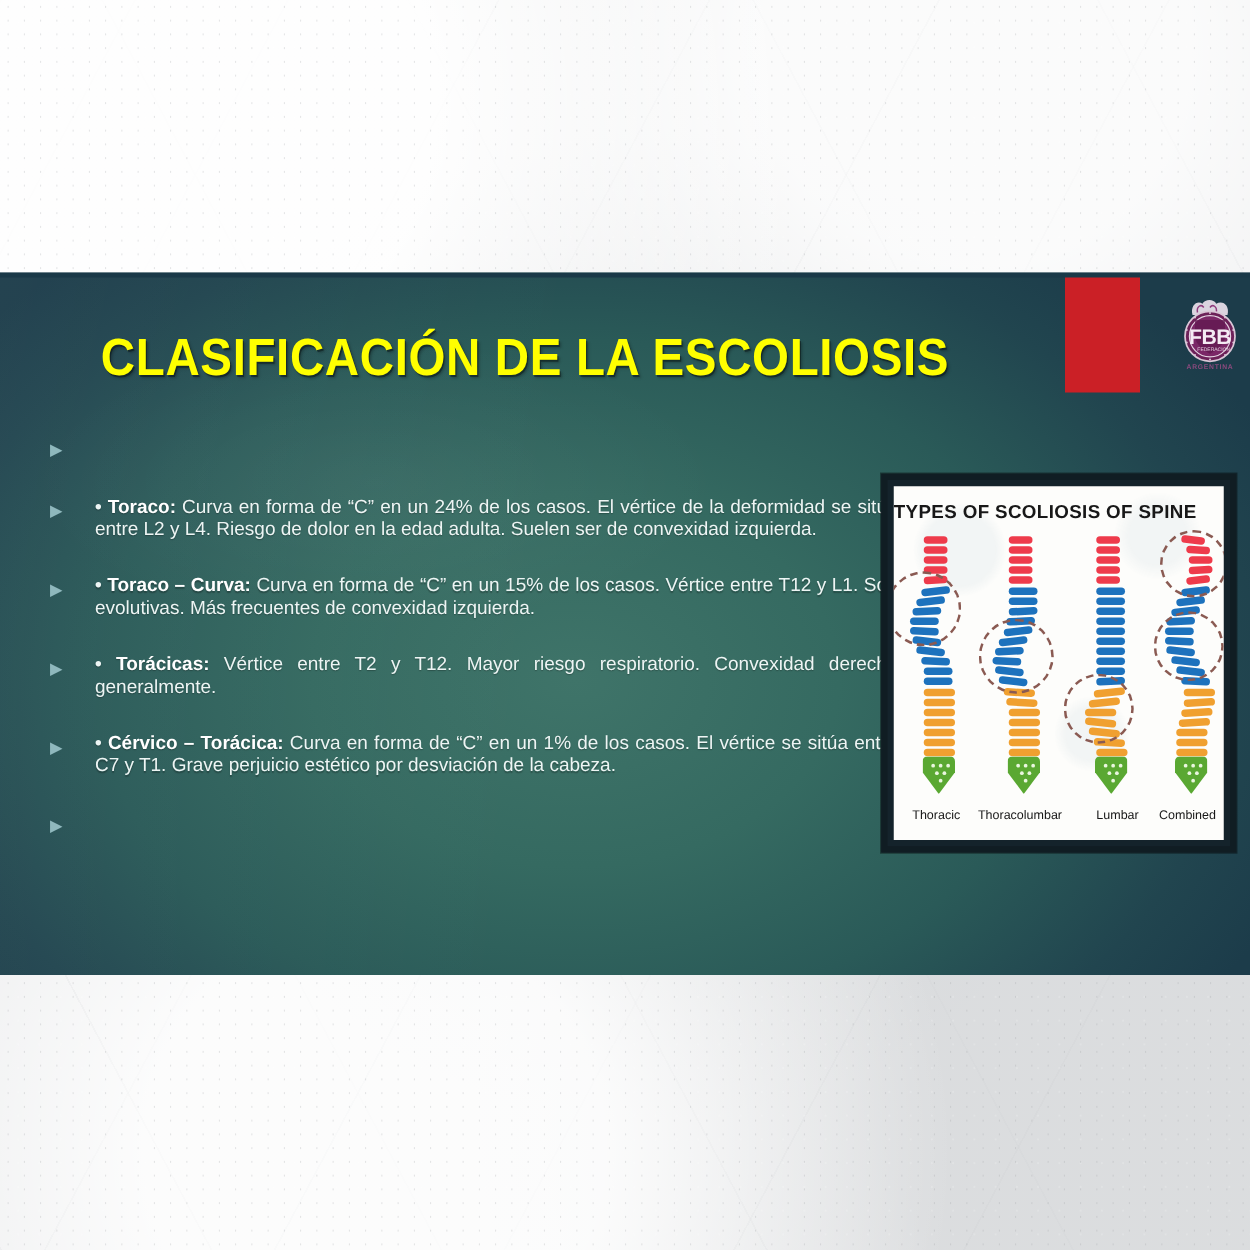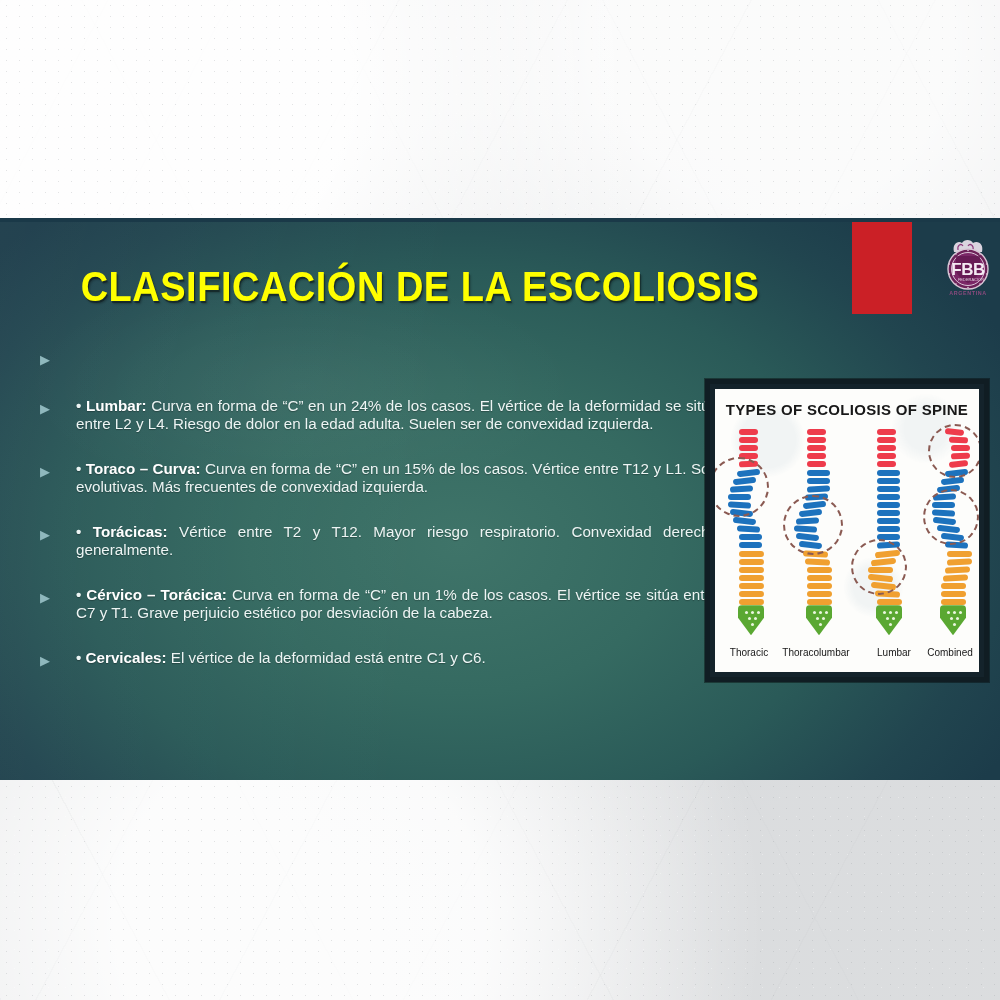--- a/index.html
+++ b/index.html
@@ -169,21 +169,21 @@
   #diagram-watermark{
     position:absolute; inset:0;
     opacity:.055;
     background-image:
       radial-gradient(circle at 20% 18%, #3a6c8c 0 9%, rgba(0,0,0,0) 12%),
       radial-gradient(circle at 80% 14%, #3a6c8c 0 7%, rgba(0,0,0,0) 11%),
       radial-gradient(circle at 60% 70%, #3a6c8c 0 8%, rgba(0,0,0,0) 12%);
   }
   #diagram-title{
     position:absolute; top:12px; left:0; width:100%;
-    text-align:center;
+    text-align:left;
     font-size:15px; font-weight:bold;
     letter-spacing:.3px;
     color:#181818;
   }
   #spines{
     position:absolute; top:40px; left:0; width:274px; height:215px;
   }
   .spine-col{
     position:absolute; top:0; width:68px; height:215px;
   }
@@ -280,21 +280,21 @@
 
     <div id="bullets">
       <div class="bullet">
         <span class="marker">▶</span>
       </div>
 
       <div class="bullet">
         <span class="marker">▶</span>
         <div class="txt">
           <span class="dot">•</span>
-          <b>Lumbar:</b><span> Curva en forma de “C” en un 24% de los casos. El vértice de la deformidad se sitúa entre L2 y L4. Riesgo de dolor en la edad adulta. Suelen ser de convexidad izquierda.</span>
+          <b>Toraco:</b><span> Curva en forma de “C” en un 24% de los casos. El vértice de la deformidad se sitúa entre L2 y L4. Riesgo de dolor en la edad adulta. Suelen ser de convexidad izquierda.</span>
         </div>
       </div>
 
       <div class="bullet">
         <span class="marker">▶</span>
         <div class="txt">
           <span class="dot">•</span>
           <b>Toraco – Curva:</b><span> Curva en forma de “C” en un 15% de los casos. Vértice entre T12 y L1. Son evolutivas. Más frecuentes de convexidad izquierda.</span>
         </div>
       </div>
@@ -310,24 +310,20 @@
       <div class="bullet">
         <span class="marker">▶</span>
         <div class="txt">
           <span class="dot">•</span>
           <b>Cérvico – Torácica:</b><span> Curva en forma de “C” en un 1% de los casos. El vértice se sitúa entre C7 y T1. Grave perjuicio estético por desviación de la cabeza.</span>
         </div>
       </div>
 
       <div class="bullet">
         <span class="marker">▶</span>
-        <div class="txt">
-          <span class="dot">•</span>
-          <b>Cervicales:</b><span> El vértice de la deformidad está entre C1 y C6.</span>
-        </div>
       </div>
     </div>
 
     <div id="diagram">
       <div id="diagram-inner">
         <div id="diagram-watermark"></div>
         <div id="diagram-title">TYPES OF SCOLIOSIS OF SPINE</div>
 
         <div id="spines">
 

